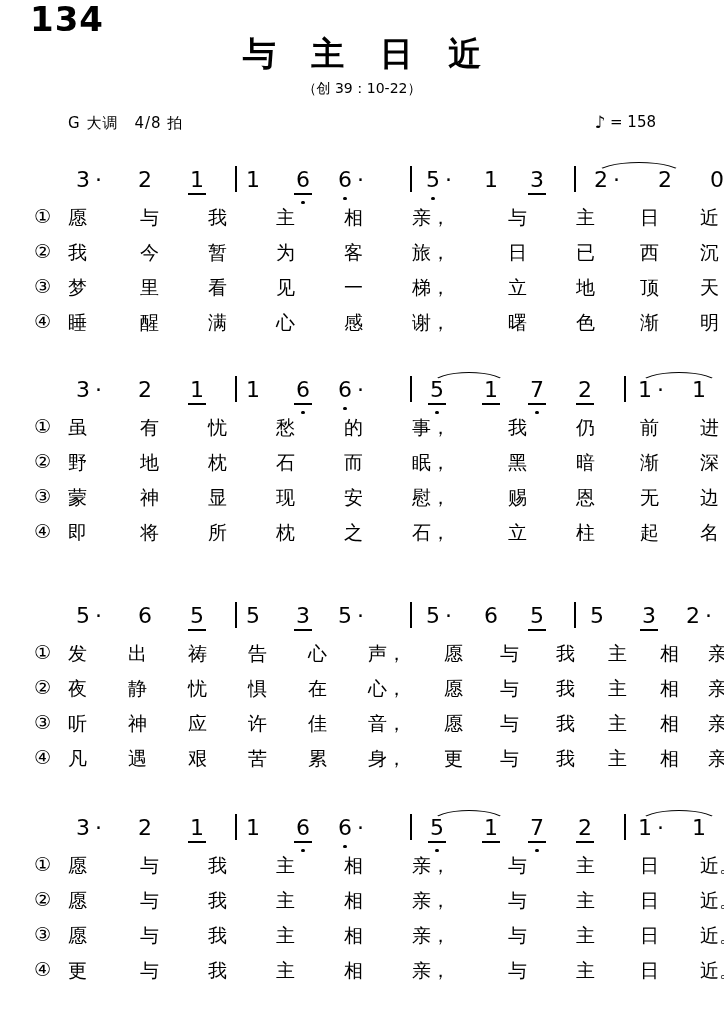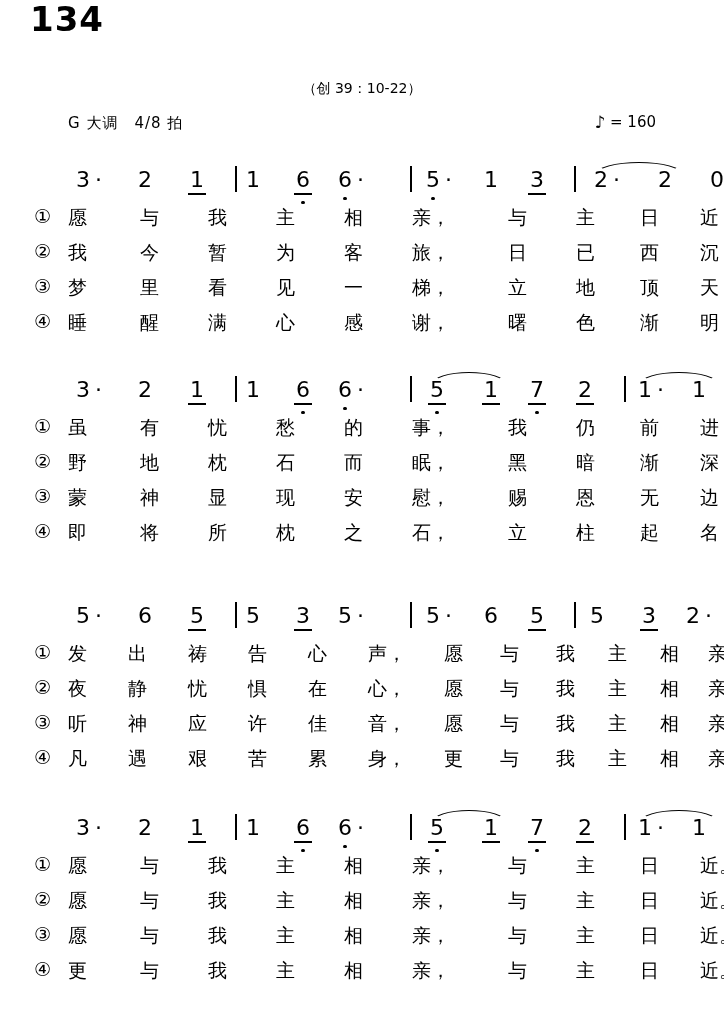--- a/index.html
+++ b/index.html
@@ -185,25 +185,26 @@
   .lyr.marker {
     font-size: 19px;
   }
 </style>
 </head>
 <body>
 
 <div class="page">
 
   <div class="hymn-number">134</div>
+  <div class="title">与 主 日 近</div>
   <div class="subtitle">（创 39：10-22）</div>
   <div class="key-meter">G 大调　4/8 拍</div>
   <div class="tempo">
     <span class="note-glyph">♪</span>
-    <span>= 160</span>
+    <span>= 158</span>
   </div>
 
   <div id="systems-host">
       <div class="system" style="top: 162px;">
         <div class="notes-row">
           <div class="notes-inner">
             <div class="tok" style="left: 26px;"><span class="num">3</span><span class="aug">·</span></div>
             <div class="tok" style="left: 88px;"><span class="num">2</span></div>
             <div class="tok" style="left: 140px;"><span class="num u1">1</span></div>
             <div class="barline" style="left: 185px;"></div>

